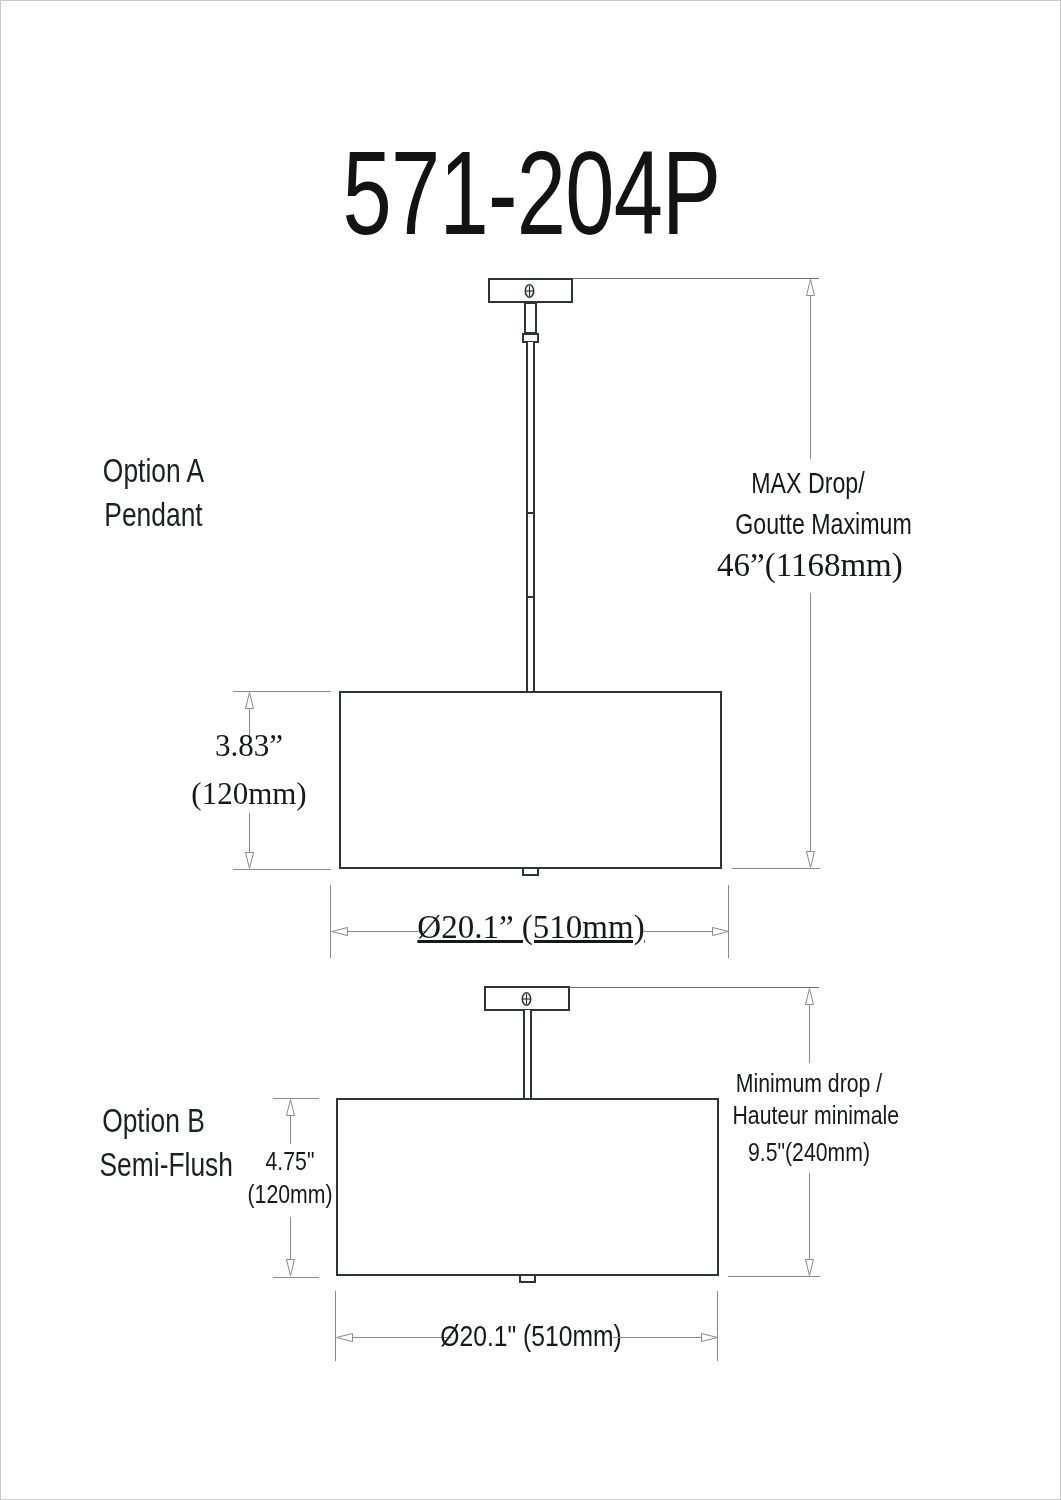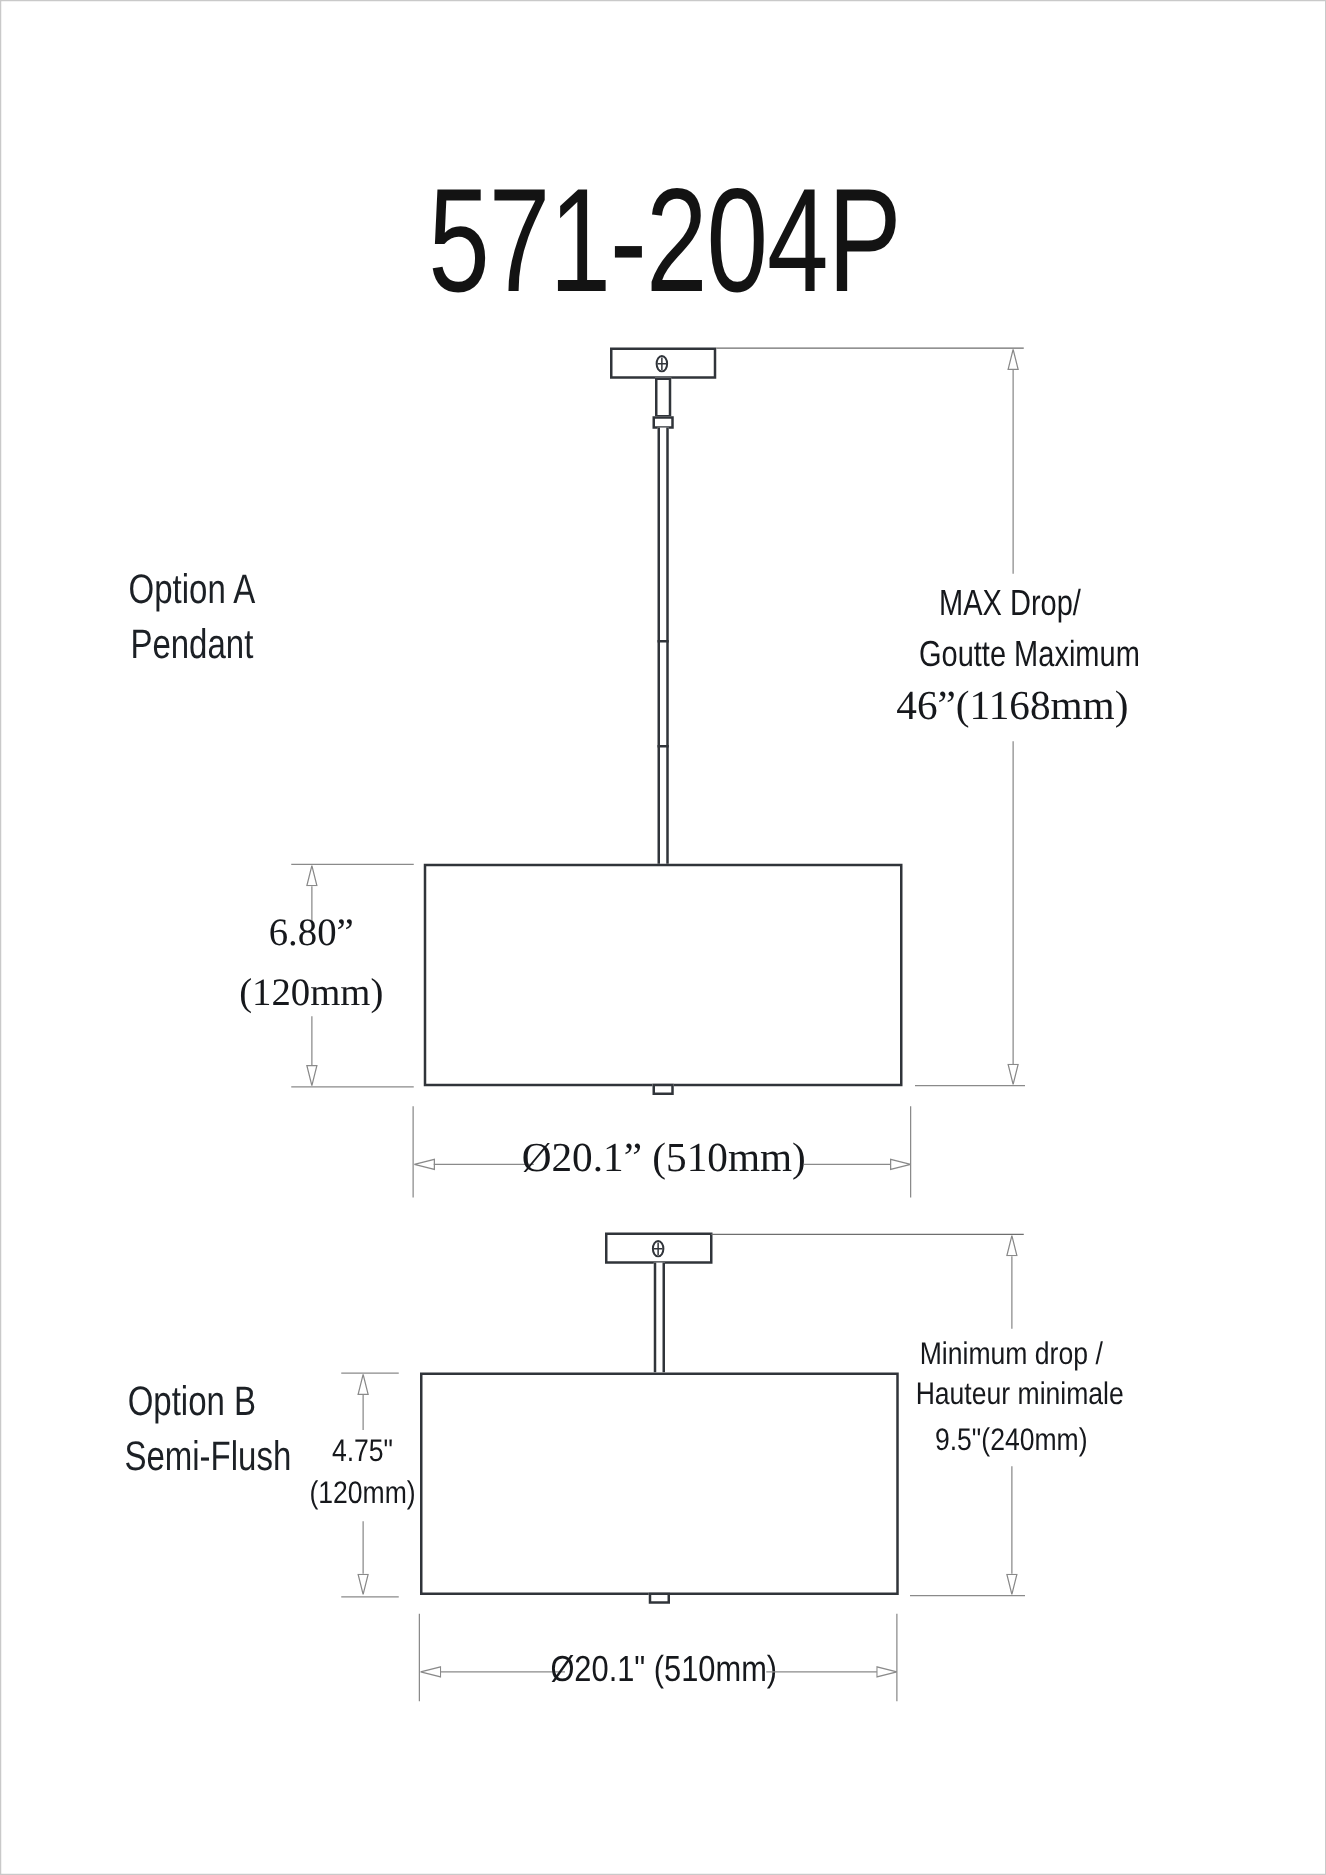--- a/index.html
+++ b/index.html
@@ -76,38 +76,38 @@
     <div class="rect" style="left:521px;top:866px;width:17px;height:9px;border-width:2px;"></div>
 
     <div class="h" style="left:232px;top:690px;width:98px;"></div>
     <div class="h" style="left:232px;top:868px;width:98px;"></div>
     <div class="arrow" style="left:243px;top:691px;">
       <svg width="11" height="17" viewBox="0 0 11 17">
           <polygon points="5.5,0.5 9.5,16.5 1.5,16.5" fill="#fff" stroke="#8a8a8a" stroke-width="1"></polygon>
         </svg>
     </div>
     <div class="v" style="left:248px;top:708px;height:28px;"></div>
-    <div class="txt serif dim-serif-md" style="left:188px;top:727px;width:120px;">6.80”</div>
+    <div class="txt serif dim-serif-md" style="left:188px;top:727px;width:120px;">3.83”</div>
     <div class="txt serif dim-serif-md" style="left:188px;top:775px;width:120px;">(120mm)</div>
     <div class="v" style="left:248px;top:812px;height:40px;"></div>
     <div class="arrow" style="left:243px;top:851px;">
       <svg width="11" height="17" viewBox="0 0 11 17">
           <polygon points="5.5,16.5 1.5,0.5 9.5,0.5" fill="#fff" stroke="#8a8a8a" stroke-width="1"></polygon>
         </svg>
     </div>
 
     <div class="v" style="left:329px;top:884px;height:73px;"></div>
     <div class="v" style="left:727px;top:884px;height:73px;"></div>
     <div class="arrow" style="left:330px;top:925px;">
       <svg width="17" height="11" viewBox="0 0 17 11">
           <polygon points="0.5,5.5 16.5,1.5 16.5,9.5" fill="#fff" stroke="#8a8a8a" stroke-width="1"></polygon>
         </svg>
     </div>
     <div class="h" style="left:346px;top:930px;width:80px;"></div>
-    <div class="txt serif dim-serif-lg" style="left:400px;top:908px;width:260px;">Ø20.1” (510mm)</div>
+    <div class="txt serif dim-serif-lg" style="left:400px;top:908px;width:260px;text-decoration:underline;">Ø20.1” (510mm)</div>
     <div class="h" style="left:642px;top:930px;width:70px;"></div>
     <div class="arrow" style="left:711px;top:925px;">
       <svg width="17" height="11" viewBox="0 0 17 11">
           <polygon points="16.5,5.5 0.5,1.5 0.5,9.5" fill="#fff" stroke="#8a8a8a" stroke-width="1"></polygon>
         </svg>
     </div>
 
     <div class="arrow" style="left:804px;top:278px;">
       <svg width="11" height="17" viewBox="0 0 11 17">
           <polygon points="5.5,0.5 9.5,16.5 1.5,16.5" fill="#fff" stroke="#8a8a8a" stroke-width="1"></polygon>

